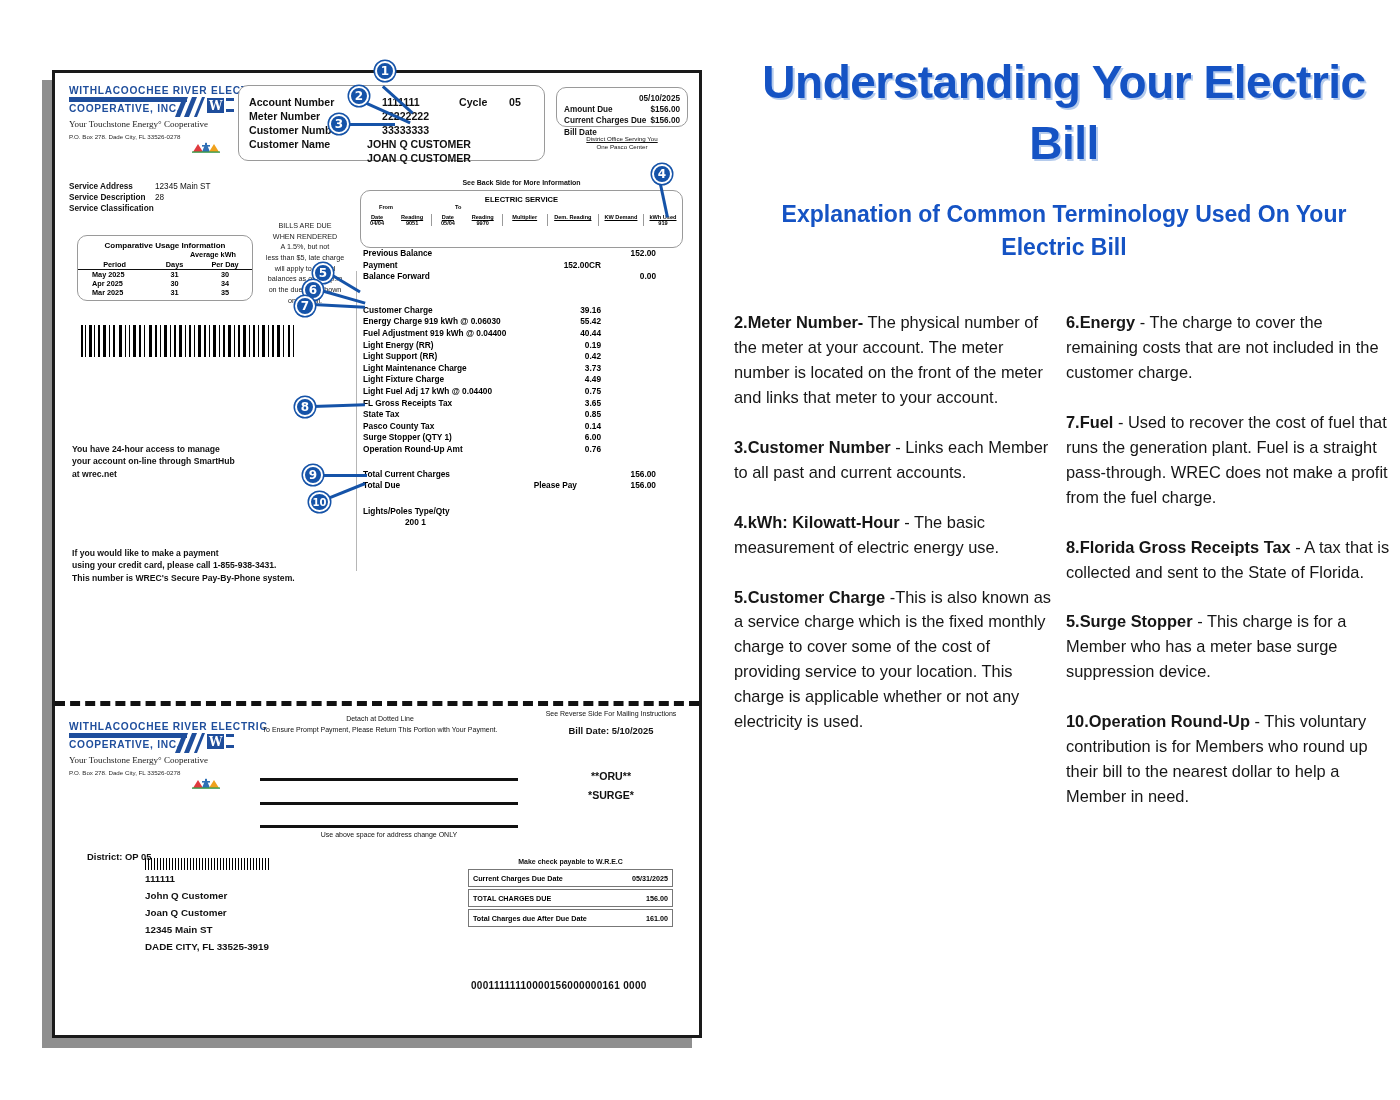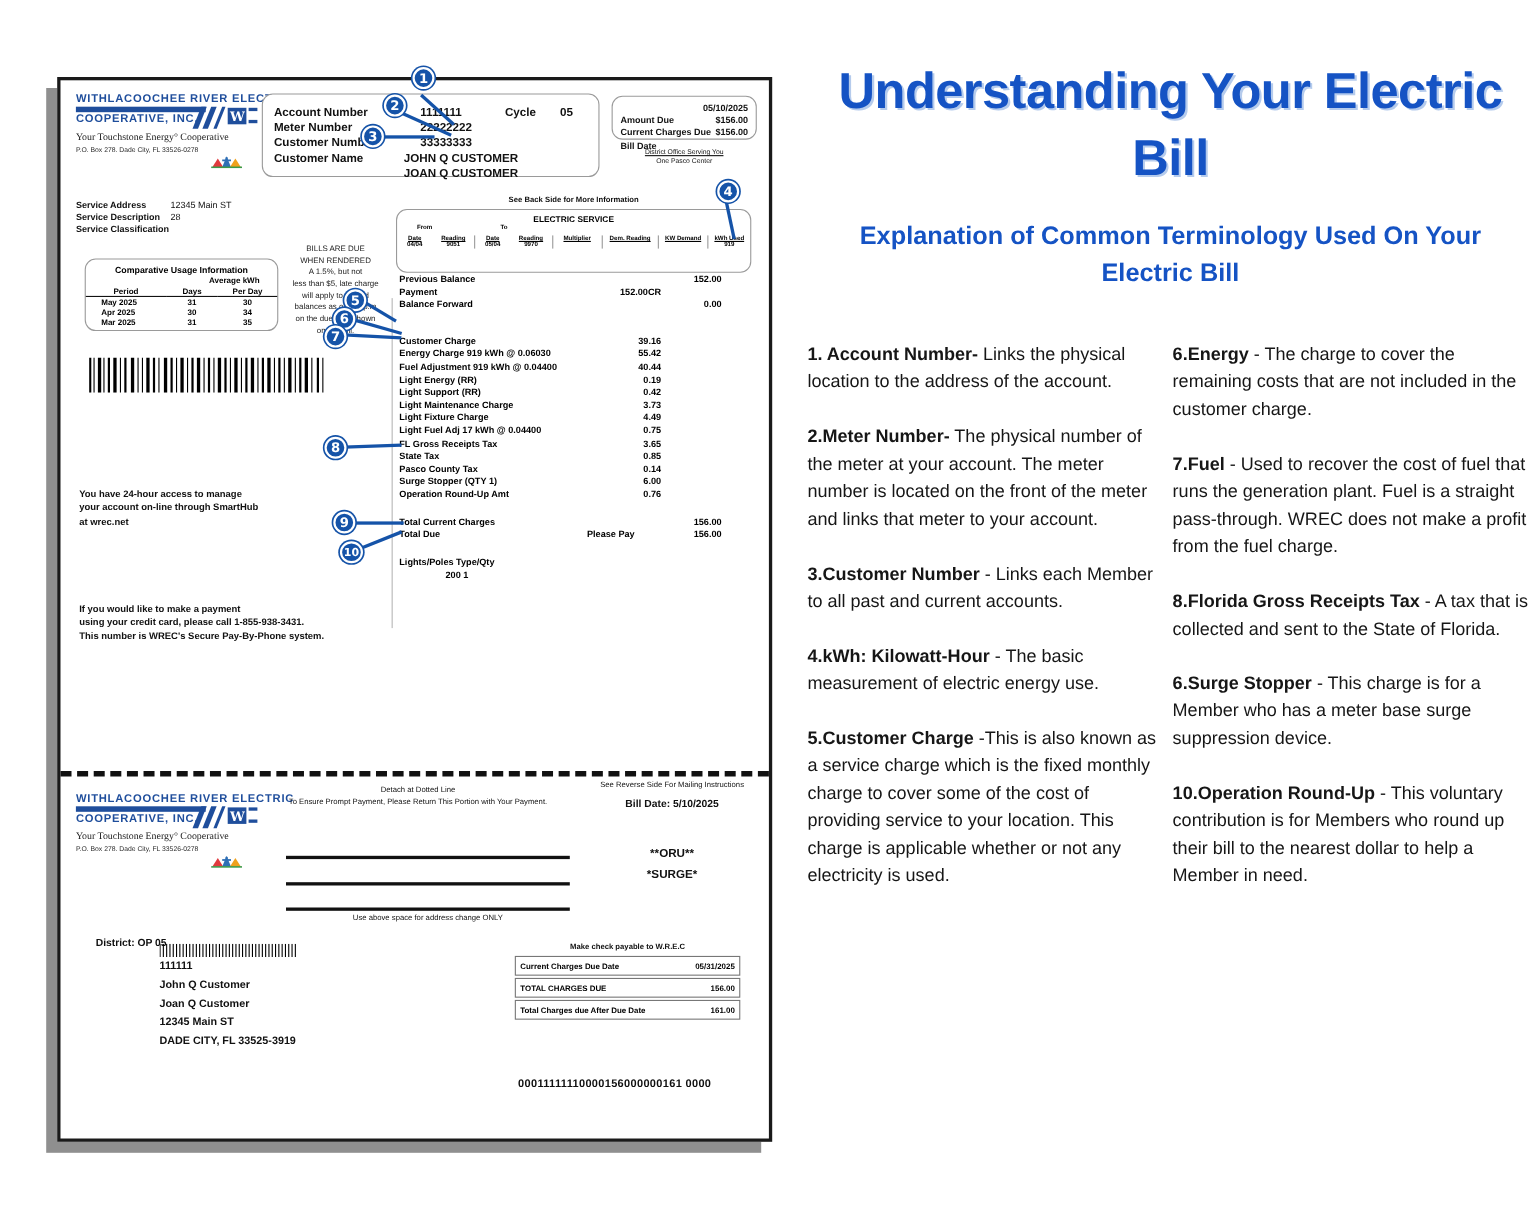--- a/index.html
+++ b/index.html
@@ -602,27 +602,26 @@
     <div class="bt bt-b" style="left:416px; top:907px; font-size:10px; letter-spacing:0.3px;">00011111110000156000000161 0000</div>
 
   </div>
 </div>
 
 <div id="right">
   <div id="subtitle">Explanation of Common Terminology Used On Your Electric Bill</div>
   <div id="title">Understanding Your Electric Bill</div>
 
   <div class="col" id="colA">
-    <div class="term"><b>1. Account Number-</b><span> Links the physical location to the address of the account.</span></div>
     <div class="term"><b>2.Meter Number-</b><span> The physical number of the meter at your account. The meter number is located on the front of the meter and links that meter to your account.</span></div>
     <div class="term"><b>3.Customer Number</b><span> - Links each Member to all past and current accounts.</span></div>
     <div class="term"><b>4.kWh: Kilowatt-Hour</b><span> - The basic measurement of electric energy use.</span></div>
     <div class="term"><b>5.Customer Charge</b><span> -This is also known as a service charge which is the fixed monthly charge to cover some of the cost of providing service to your location. This charge is applicable whether or not any electricity is used.</span></div>
   </div>
 
   <div class="col" id="colB">
     <div class="term"><b>6.Energy</b><span> - The charge to cover the remaining costs that are not included in the customer charge.</span></div>
     <div class="term"><b>7.Fuel</b><span> - Used to recover the cost of fuel that runs the generation plant. Fuel is a straight pass-through. WREC does not make a profit from the fuel charge.</span></div>
     <div class="term"><b>8.Florida Gross Receipts Tax</b><span> - A tax that is collected and sent to the State of Florida.</span></div>
-    <div class="term"><b>6.Surge Stopper</b><span> - This charge is for a Member who has a meter base surge suppression device.</span></div>
+    <div class="term"><b>5.Surge Stopper</b><span> - This charge is for a Member who has a meter base surge suppression device.</span></div>
     <div class="term"><b>10.Operation Round-Up</b><span> - This voluntary contribution is for Members who round up their bill to the nearest dollar to help a Member in need.</span></div>
   </div>
 </div>
 
 </body></html>

